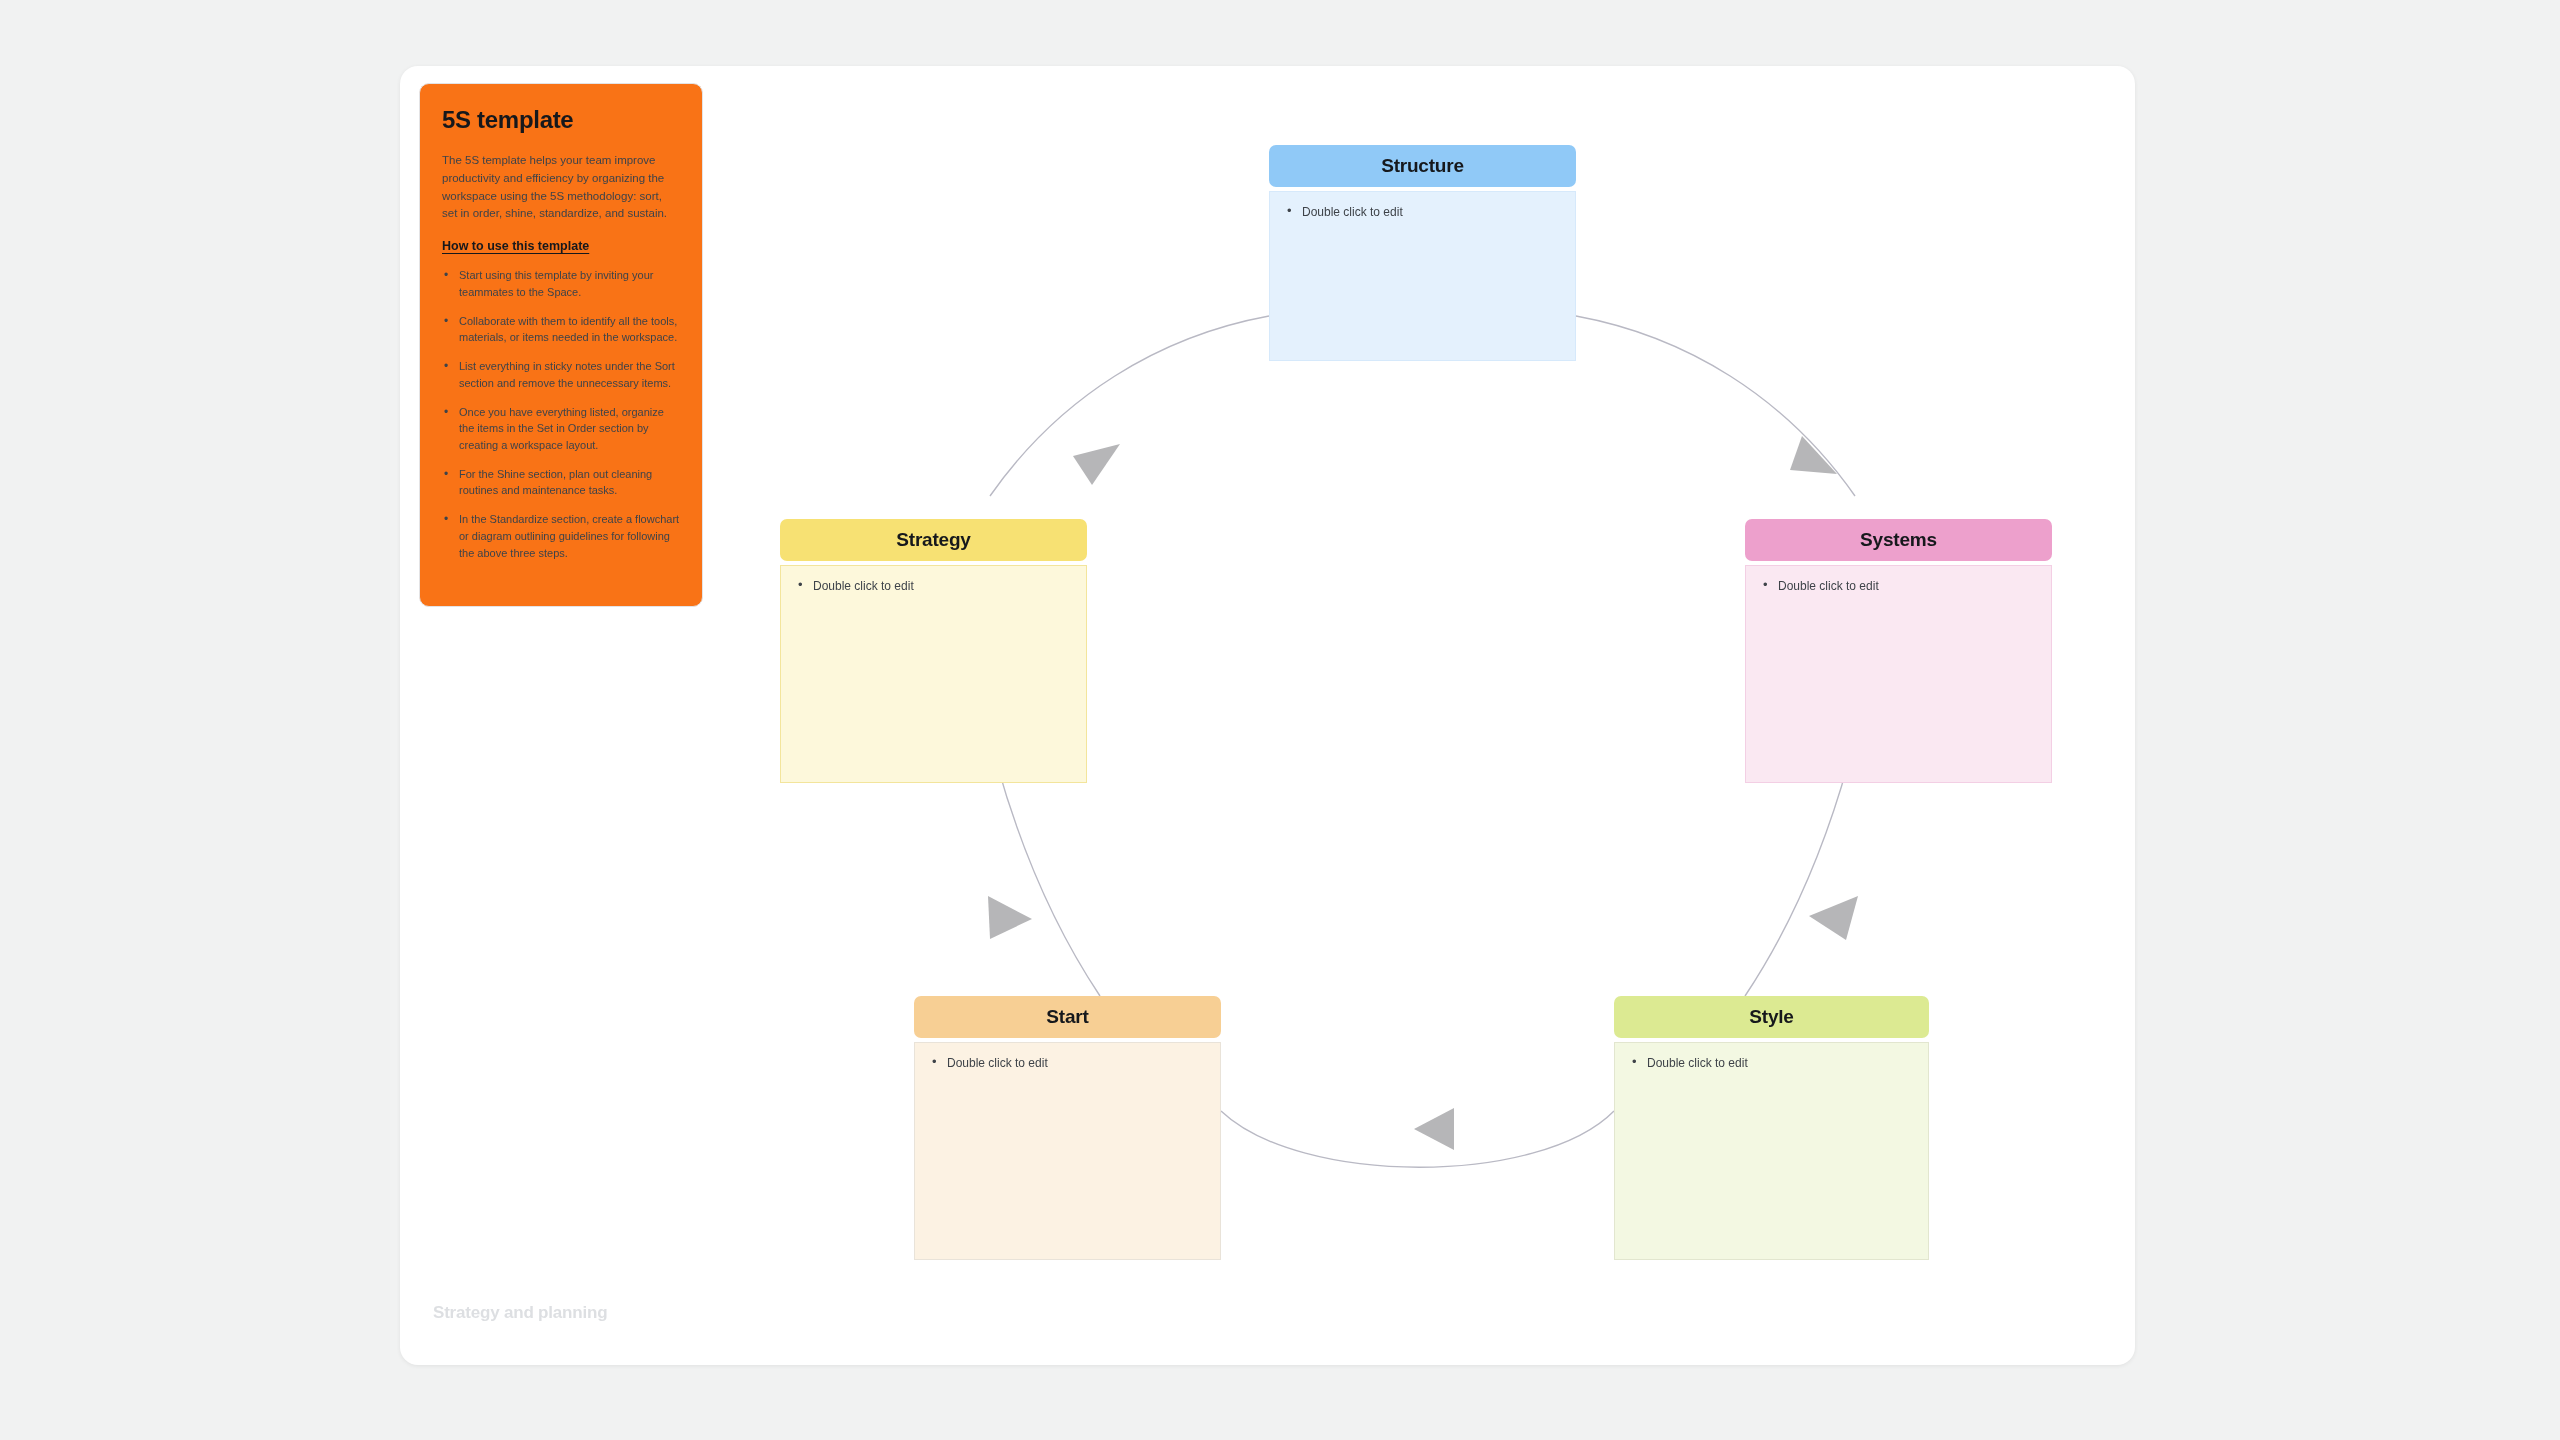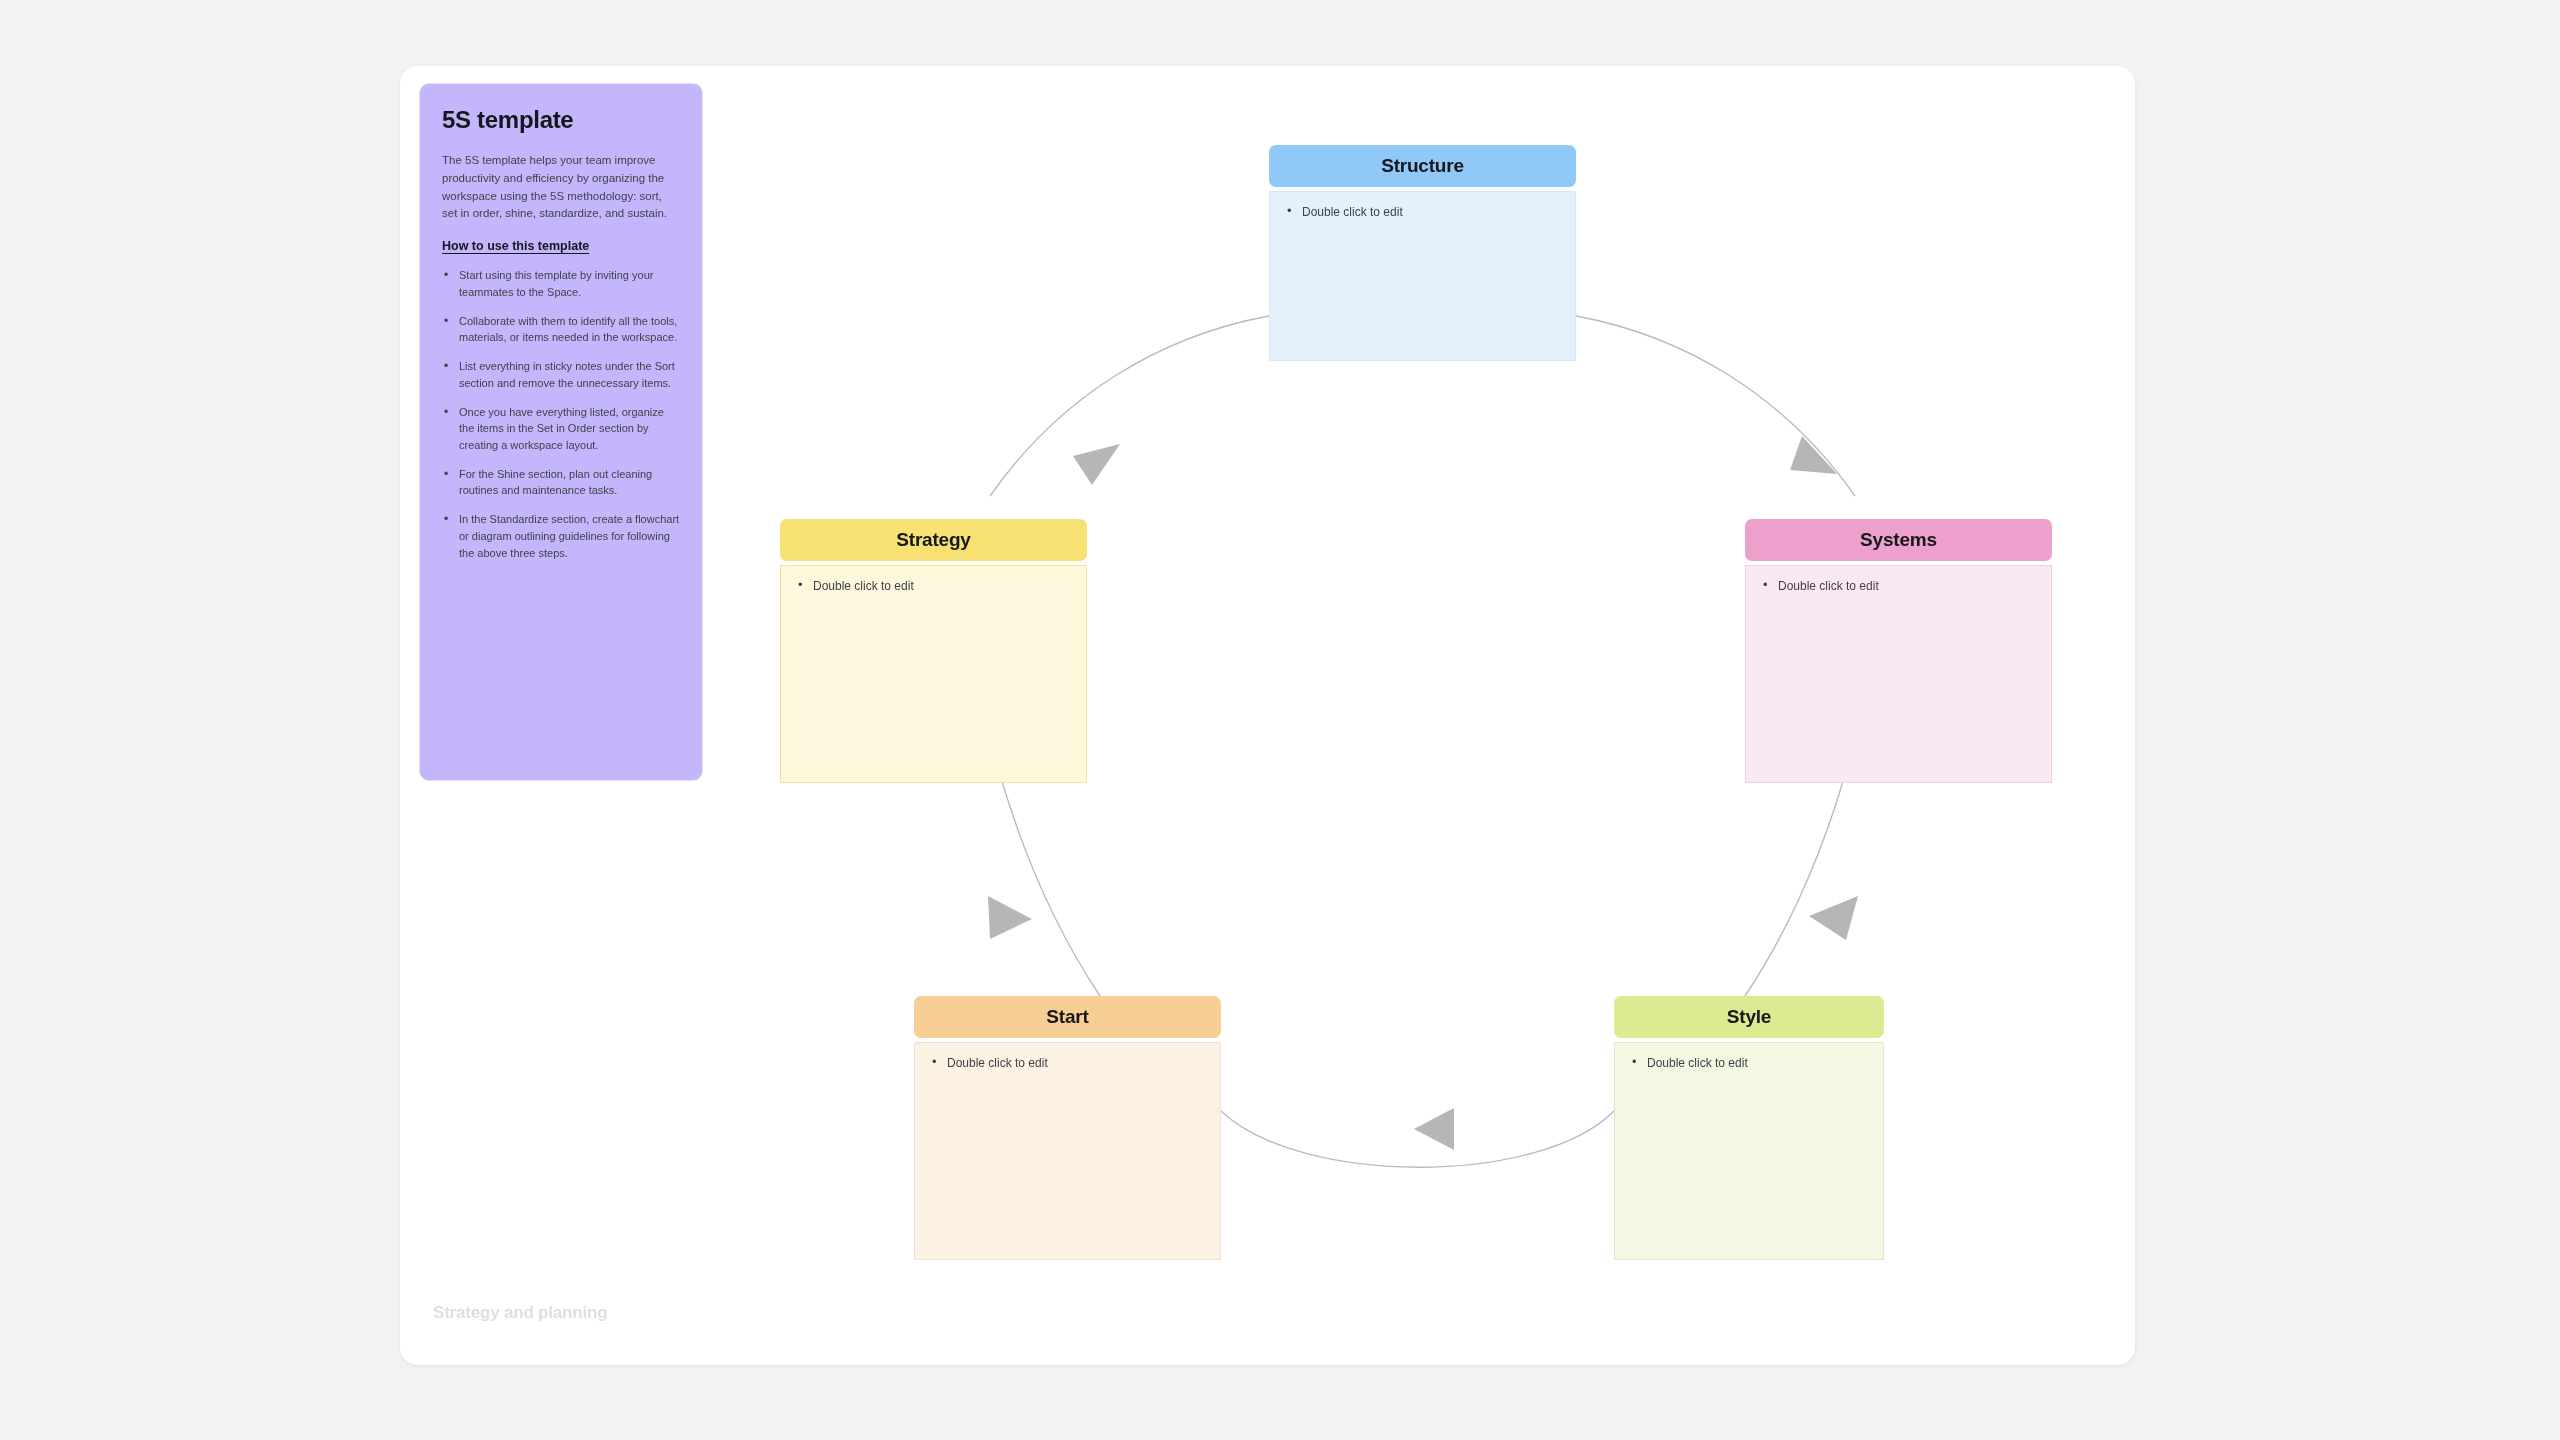--- a/index.html
+++ b/index.html
@@ -23,22 +23,22 @@
     border-radius: 18px;
     box-shadow: 0 1px 4px rgba(0,0,0,0.07);
   }
 
   
   #info-panel {
     position: absolute;
     left: 419px;
     top: 83px;
     width: 284px;
-    height: 698px;
-    background: #c4b5fd;
+    height: 524px;
+    background: #f97316;
     border: 1px solid #e3e3e5;
     border-radius: 10px;
     padding: 22px 22px 18px 22px;
   }
   #info-title {
     font-size: 24px;
     font-weight: bold;
     color: #16181c;
     letter-spacing: -0.3px;
     margin-bottom: 18px;
@@ -121,21 +121,21 @@
     top: -2px;
     font-size: 13px;
     color: #3e4349;
   }
 
   
   #card-structure { left: 869px; top: 79px;  width: 307px; }
   #card-strategy  { left: 380px; top: 453px; width: 307px; }
   #card-systems   { left: 1345px;top: 453px; width: 307px; }
   #card-staff     { left: 514px; top: 930px; width: 307px; }
-  #card-style     { left: 1214px;top: 930px; width: 270px; }
+  #card-style     { left: 1214px;top: 930px; width: 315px; }
 
   #card-structure .card-body { height: 170px; }
   #card-strategy  .card-body { height: 218px; }
   #card-systems   .card-body { height: 218px; }
   #card-staff     .card-body { height: 218px; }
   #card-style     .card-body { height: 218px; }
 
   
   .h-structure { background: #90c9f7; }
   .b-structure { background: #e4f1fd; border-color: #d6e9fb; }

